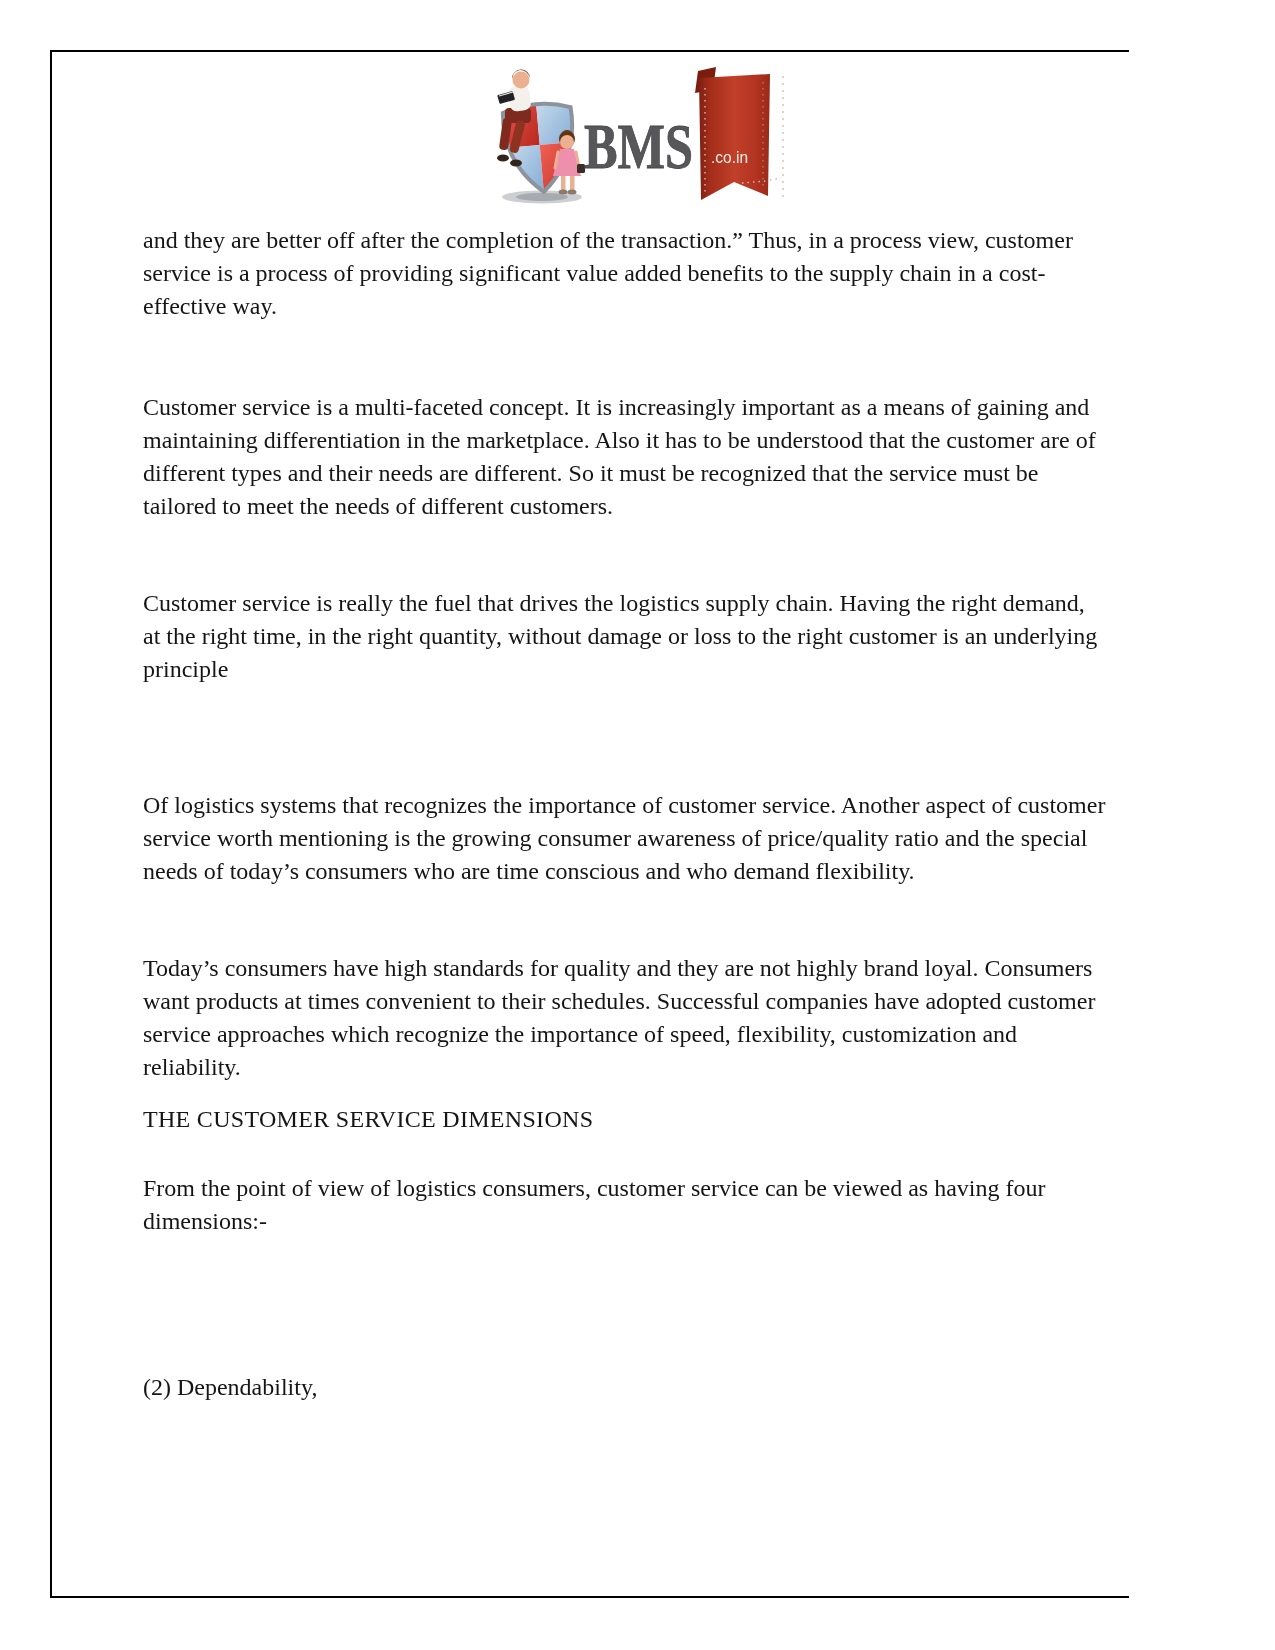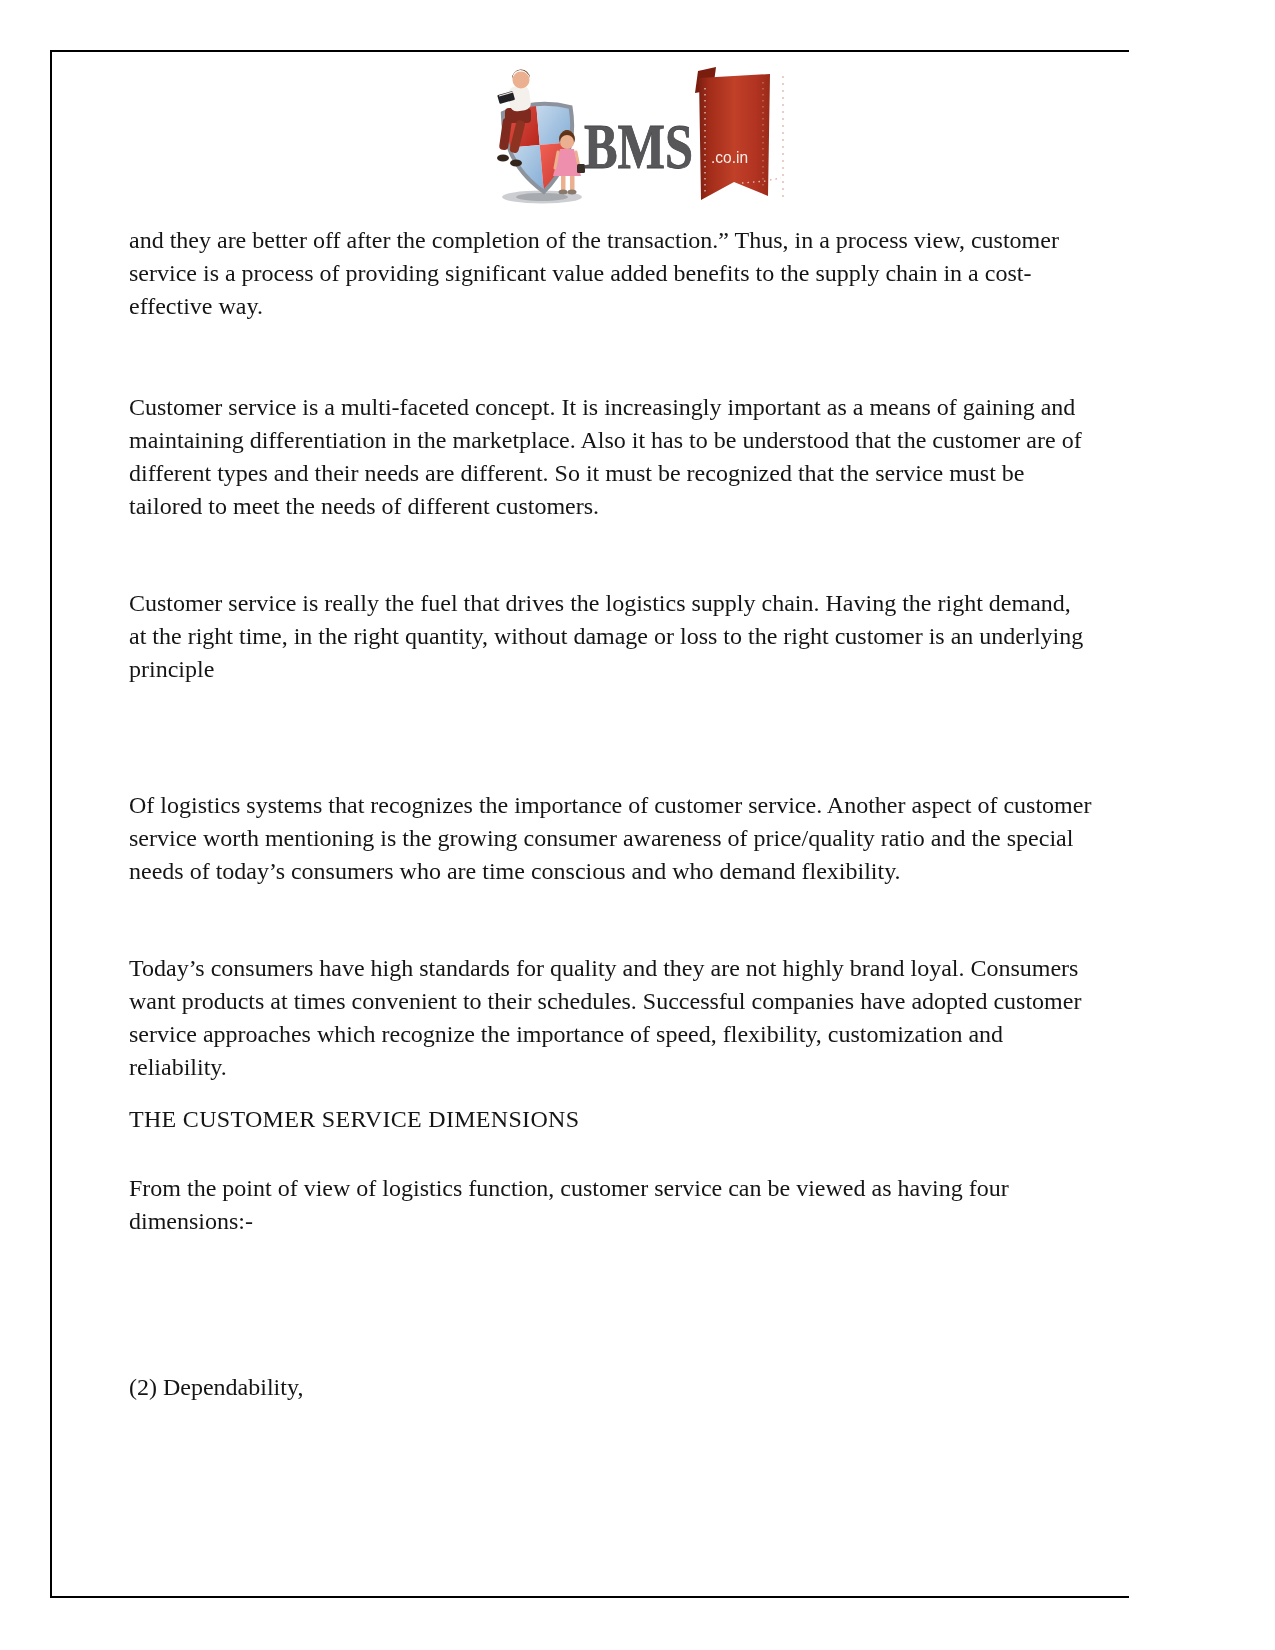--- a/index.html
+++ b/index.html
@@ -29,21 +29,21 @@
     fill: #57575a;
     stroke: #46464b;
     stroke-width: 0.8px;
   }
   .suffix-text {
     font-family: "Liberation Sans", sans-serif;
     fill: #f6efe7;
   }
   .para, .list-item, .heading {
     position: absolute;
-    left: 129px;
+    left: 143px;
     width: 965px;
     margin: 0;
     font: 24px/33px "Liberation Serif", serif;
     font-weight: normal;
     color: #151515;
     text-align: left;
   }
   .p1 { top: 224px; }
   .p2 { top: 391px; }
   .p3 { top: 587px; }
@@ -142,16 +142,16 @@
   </div>
 
   <p class="para p1">and they are better off after the completion of the transaction.” Thus, in a process view, customer service is a process of providing significant value added benefits to the supply chain in a cost-effective way.</p>
   <p class="para p2">Customer service is a multi-faceted concept. It is increasingly important as a means of gaining and maintaining differentiation in the marketplace. Also it has to be understood that the customer are of different types and their needs are different. So it must be recognized that the service must be tailored to meet the needs of different customers.</p>
   <p class="para p3">Customer service is really the fuel that drives the logistics supply chain. Having the right demand, at the right time, in the right quantity, without damage or loss to the right customer is an underlying principle</p>
   <p class="para p4">Of logistics systems that recognizes the importance of customer service. Another aspect of customer service worth mentioning is the growing consumer awareness of price/quality ratio and the special needs of today’s consumers who are time conscious and who demand flexibility.</p>
   <p class="para p5">Today’s consumers have high standards for quality and they are not highly brand loyal. Consumers want products at times convenient to their schedules. Successful companies have adopted customer service approaches which recognize the importance of speed, flexibility, customization and reliability.</p>
 
   <h2 class="heading">THE CUSTOMER SERVICE DIMENSIONS</h2>
 
-  <p class="para p6">From the point of view of logistics function, customer service can be viewed as having four dimensions:-</p>
+  <p class="para p6">From the point of view of logistics consumers, customer service can be viewed as having four dimensions:-</p>
 
   <p class="list-item li2">(2) Dependability,</p>
 </div>
 
 </body></html>

